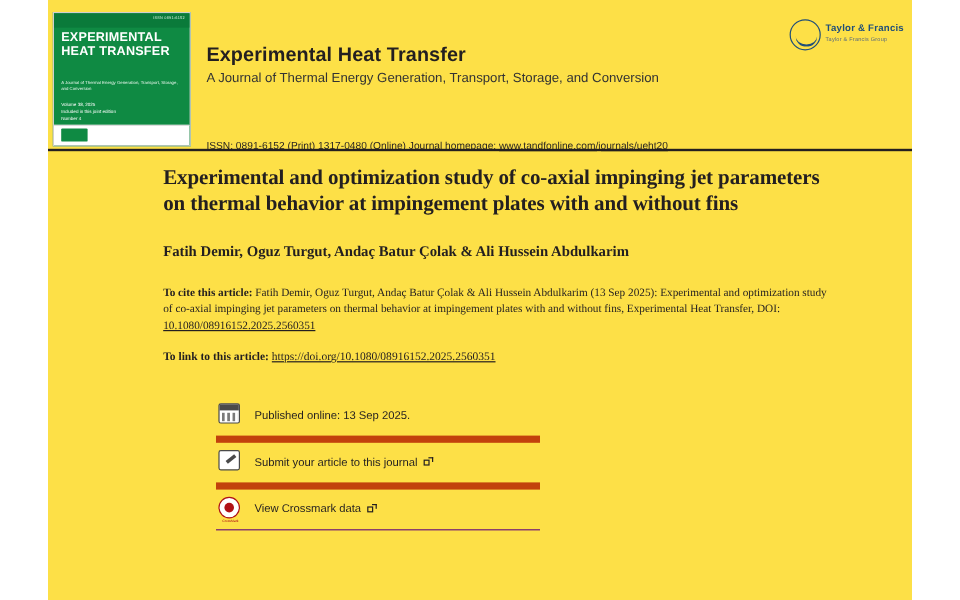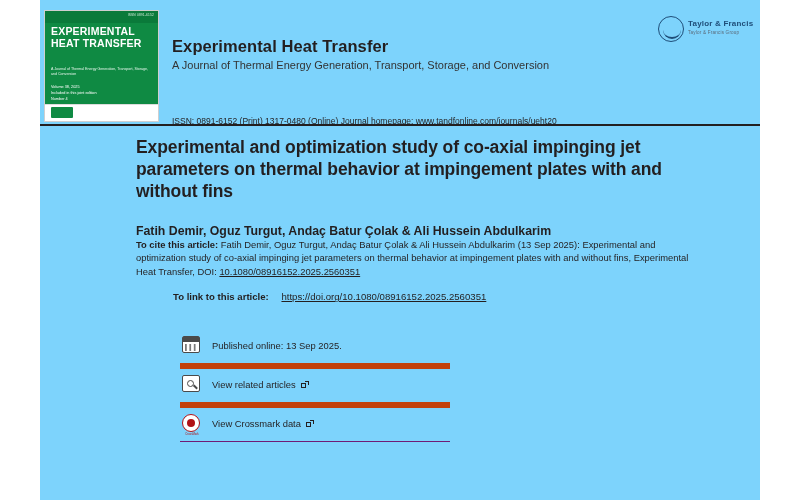--- a/index.html
+++ b/index.html
@@ -19,21 +19,21 @@
     width: 800px;
     height: 500px;
     background: #ffffff;
   }
   .sheet {
     position: absolute;
     left: 40px;
     top: 0px;
     width: 720px;
     height: 500px;
-    background: #7dd3fc;
+    background: #fde047;
   }
 
   
   .masthead {
     position: absolute;
     left: 0;
     top: 6px;
     width: 720px;
     height: 118px;
   }
@@ -183,52 +183,54 @@
     height: 2px;
     background: #231f20;
   }
 
   
   .content {
     position: absolute;
     left: 96px;
     top: 136px;
     width: 560px;
+    font-family: Liberation Serif, serif;
   }
   .art-title {
     font-size: 17.5px;
     font-weight: bold;
     line-height: 22px;
     color: #231f20;
     margin: 0;
     letter-spacing: -.1px;
   }
   .authors {
     margin-top: 22px;
     font-size: 12.3px;
     font-weight: bold;
     color: #231f20;
   }
   .cite-block {
+    margin-top: 22px;
     font-size: 9.4px;
     line-height: 13.4px;
     color: #231f20;
   }
   .cite-block .lbl { font-weight: bold; }
   .cite-block a, .link-block a {
     color: #231f20;
     text-decoration: underline;
   }
   .link-block {
     margin-top: 12px;
     font-size: 9.6px;
     line-height: 14px;
   }
-  .link-block .lbl { font-weight: bold; margin-left: 37px; }
-  .link-block .url { margin-left: 10px; }
+  .link-block .lbl { font-weight: bold; }
+  .link-block .url { }
 
   
   .actions {
     position: absolute;
     left: 140px;
     top: 330px;
     width: 270px;
   }
   .act-row {
     position: relative;
@@ -424,29 +426,29 @@
 
       <div class="act-row">
         <div class="act-icon">
           <div class="ic-cal">
               <div class="dots"></div>
             </div>
         </div>
         <div class="act-text">Published online: 13 Sep 2025.</div>
       </div>
 
-
       <div class="act-row">
         <div class="act-icon">
-          <div class="ic-rel"></div>
+          <div class="ic-pen"></div>
         </div>
         <div class="act-text">
-          <span>View related articles</span><span class="ext"></span>
-        </div>
-      </div>
+          <span>Submit your article to this journal</span><span class="ext"></span>
+        </div>
+      </div>
+
 
       <div class="act-row">
         <div class="act-icon">
           <div class="ic-cross">
               <span class="cm-lbl">CrossMark</span>
             </div>
         </div>
         <div class="act-text">
           <span>View Crossmark data</span><span class="ext"></span>
         </div>

